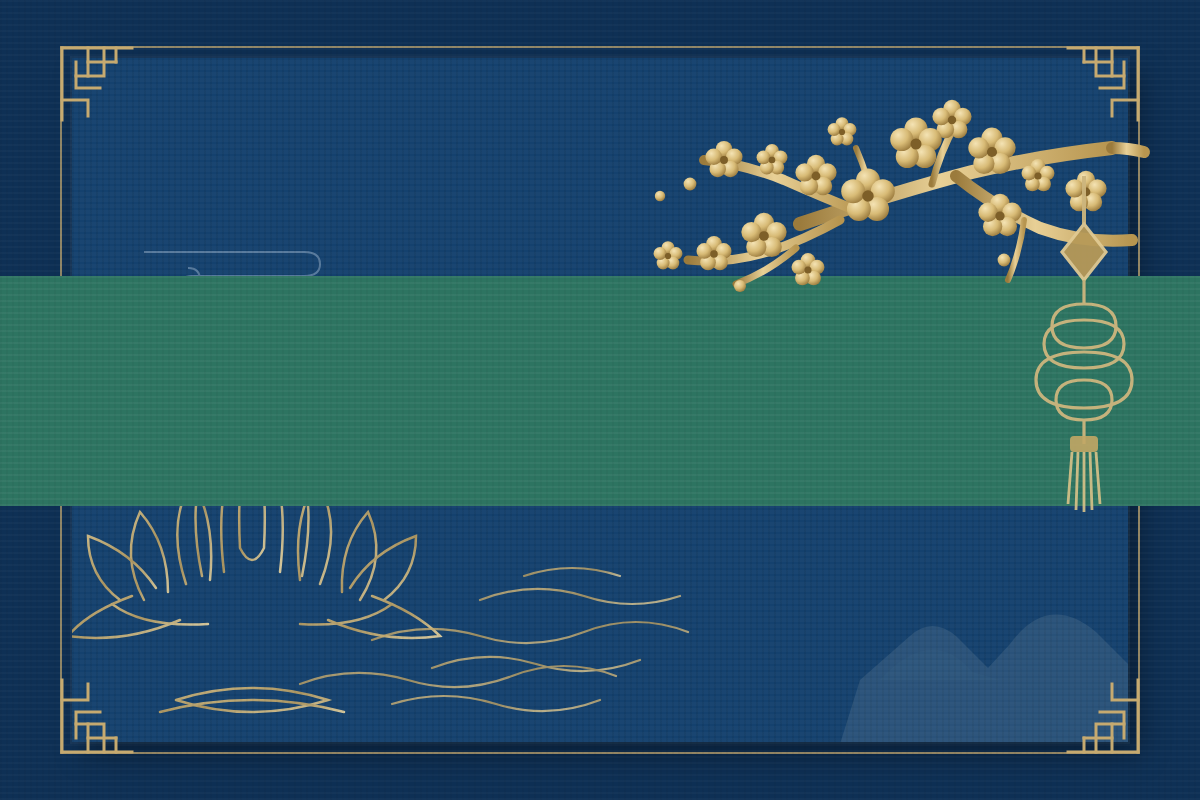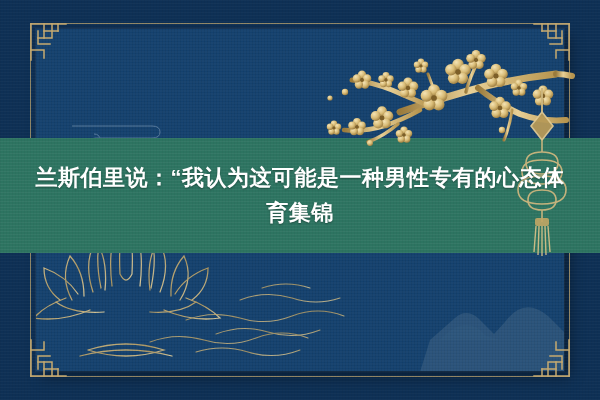--- a/index.html
+++ b/index.html
@@ -394,18 +394,15 @@
         <path d="M562 369 L562 356 L550 356"></path>
         <path d="M556 369 L542 369"></path>
         <path d="M556 376 L556 362"></path>
         <path d="M548 376 L548 362 L562 362"></path>
         <path d="M569 350 L556 350 L556 342"></path>
         <path d="M542 376 L542 369"></path>
       </g>
     </g>
   </svg>
 
-  <div class="headline">
-    <span>兰斯伯里说：“我认为这可能是一种男性专有的心态体育集锦</span>
-  </div>
 
   <div class="texture"></div>
 </div>
 
 </body></html>

